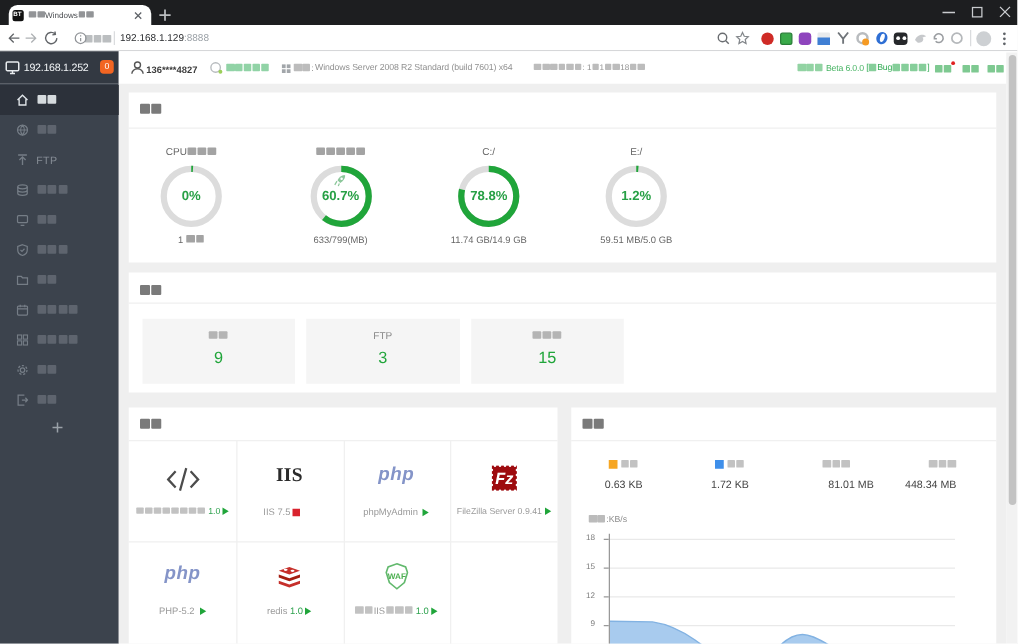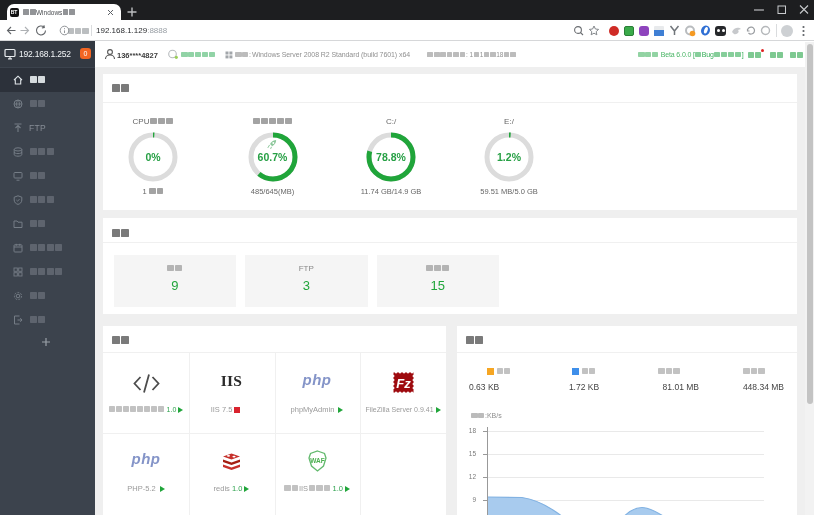--- a/index.html
+++ b/index.html
@@ -265,21 +265,21 @@
   <div class="abs gpct" style="left:123px;top:151px;width:60px">0%</div>
   <div class="abs gpct" style="left:242.5px;top:151px;width:60px">60.7%</div>
   <div class="abs gpct" style="left:361px;top:151px;width:60px">78.8%</div>
   <div class="abs gpct" style="left:479px;top:151px;width:60px">1.2%</div>
   <svg class="abs" style="left:266px;top:138.5px" width="11" height="11" viewBox="0 0 11 11">
       <path d="M9.6 1 C7.2 1.3 5.3 2.7 4 5.1 L6.2 7.3 C8.6 6 9.9 4 10.2 1.6 Z" fill="#8cc79b"></path>
       <circle cx="7.3" cy="4" r="1" fill="#fff"></circle>
       <path d="M3.6 5.9 L1.8 8.9 M5.5 7.8 L4.6 9.9" stroke="#8cc79b" stroke-width="1"></path>
     </svg>
   <div class="abs glabel" style="left:93px;top:186.5px;width:120px;font-size:7.5px">1 <i class="c"></i><i class="c"></i></div>
-  <div class="abs glabel" style="left:212.5px;top:186.5px;width:120px;font-size:7.5px">485/645(MB)</div>
+  <div class="abs glabel" style="left:212.5px;top:186.5px;width:120px;font-size:7.5px">633/799(MB)</div>
   <div class="abs glabel" style="left:331px;top:186.5px;width:120px;font-size:7.5px">11.74 GB/14.9 GB</div>
   <div class="abs glabel" style="left:449px;top:186.5px;width:120px;font-size:7.5px">59.51 MB/5.0 GB</div>
 
   <div class="card" style="left:103px;top:218px;width:694px;height:96px">
     <span class="cardtitle" style="top:9px"><i class="c d"></i><i class="c d"></i></span>
     <div class="carddiv" style="top:24px"></div>
   </div>
   <div class="abs obox" style="left:113.5px;top:255px;width:122.5px;height:52px">
     <div class="ol"><i class="c"></i><i class="c"></i></div>
       <div class="on">9</div>
@@ -355,24 +355,24 @@
   <div class="abs sname" style="left:274px;top:484px;width:86px"><i class="c"></i><i class="c"></i>IIS<i class="c"></i><i class="c"></i><i class="c"></i> <span style="color:#2ea24e">1.0</span><span class="play"></span></div>
 
   <div class="card" style="left:457px;top:326px;width:340px;height:189px">
     <span class="cardtitle"><i class="c d"></i><i class="c d"></i></span>
     <div class="carddiv" style="top:26px"></div>
   </div>
   <div class="abs tlabel" style="left:469px;top:367px;width:60px;text-align:center"><span style="display:inline-block;width:7px;height:7px;background:#f6a623;vertical-align:-1px;margin-right:2px"></span><i class="c"></i><i class="c"></i></div>
   <div class="abs tlabel" style="left:554px;top:367px;width:60px;text-align:center"><span style="display:inline-block;width:7px;height:7px;background:#3f8fea;vertical-align:-1px;margin-right:2px"></span><i class="c"></i><i class="c"></i></div>
   <div class="abs tlabel" style="left:639px;top:367px;width:60px;text-align:center"><i class="c"></i><i class="c"></i><i class="c"></i></div>
   <div class="abs tlabel" style="left:724px;top:367px;width:60px;text-align:center"><i class="c"></i><i class="c"></i><i class="c"></i></div>
-  <div class="abs tvalue" style="left:469px;top:382px;width:60px;text-align:left">0.63 KB</div>
+  <div class="abs tvalue" style="left:469px;top:382px;width:60px;text-align:center">0.63 KB</div>
   <div class="abs tvalue" style="left:554px;top:382px;width:60px;text-align:center">1.72 KB</div>
   <div class="abs tvalue" style="left:639px;top:382px;width:60px;text-align:right">81.01 MB</div>
-  <div class="abs tvalue" style="left:724px;top:382px;width:60px;text-align:right">448.34 MB</div>
+  <div class="abs tvalue" style="left:724px;top:382px;width:60px;text-align:left">448.34 MB</div>
   <div class="abs" style="left:471px;top:412px;font-size:7px;color:#8d8d8d"><i class="c"></i><i class="c"></i>:KB/s</div>
   <div class="abs ylab" style="left:462px;top:427px">18</div>
   <div class="abs ylab" style="left:462px;top:450px">15</div>
   <div class="abs ylab" style="left:462px;top:473px">12</div>
   <div class="abs ylab" style="left:462px;top:496px">9</div>
   <div class="abs gridline" style="left:487px;top:431px;width:277px"></div>
   <div class="abs gridline" style="left:487px;top:454px;width:277px"></div>
   <div class="abs gridline" style="left:487px;top:477px;width:277px"></div>
   <div class="abs gridline" style="left:487px;top:500px;width:277px"></div>
   <div class="abs" style="left:487px;top:427px;width:1px;height:88px;background:#999"></div>

